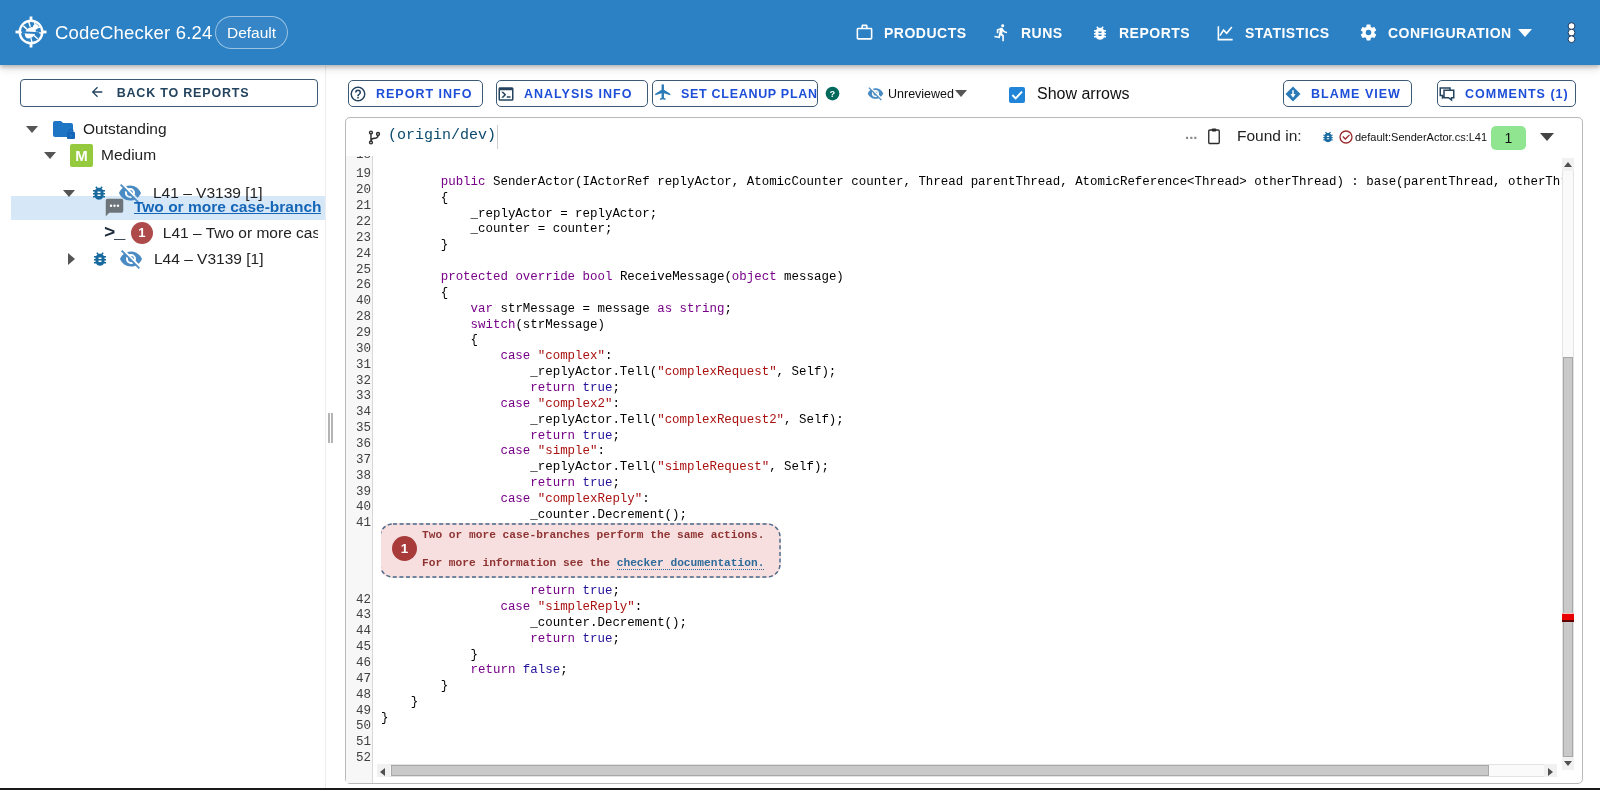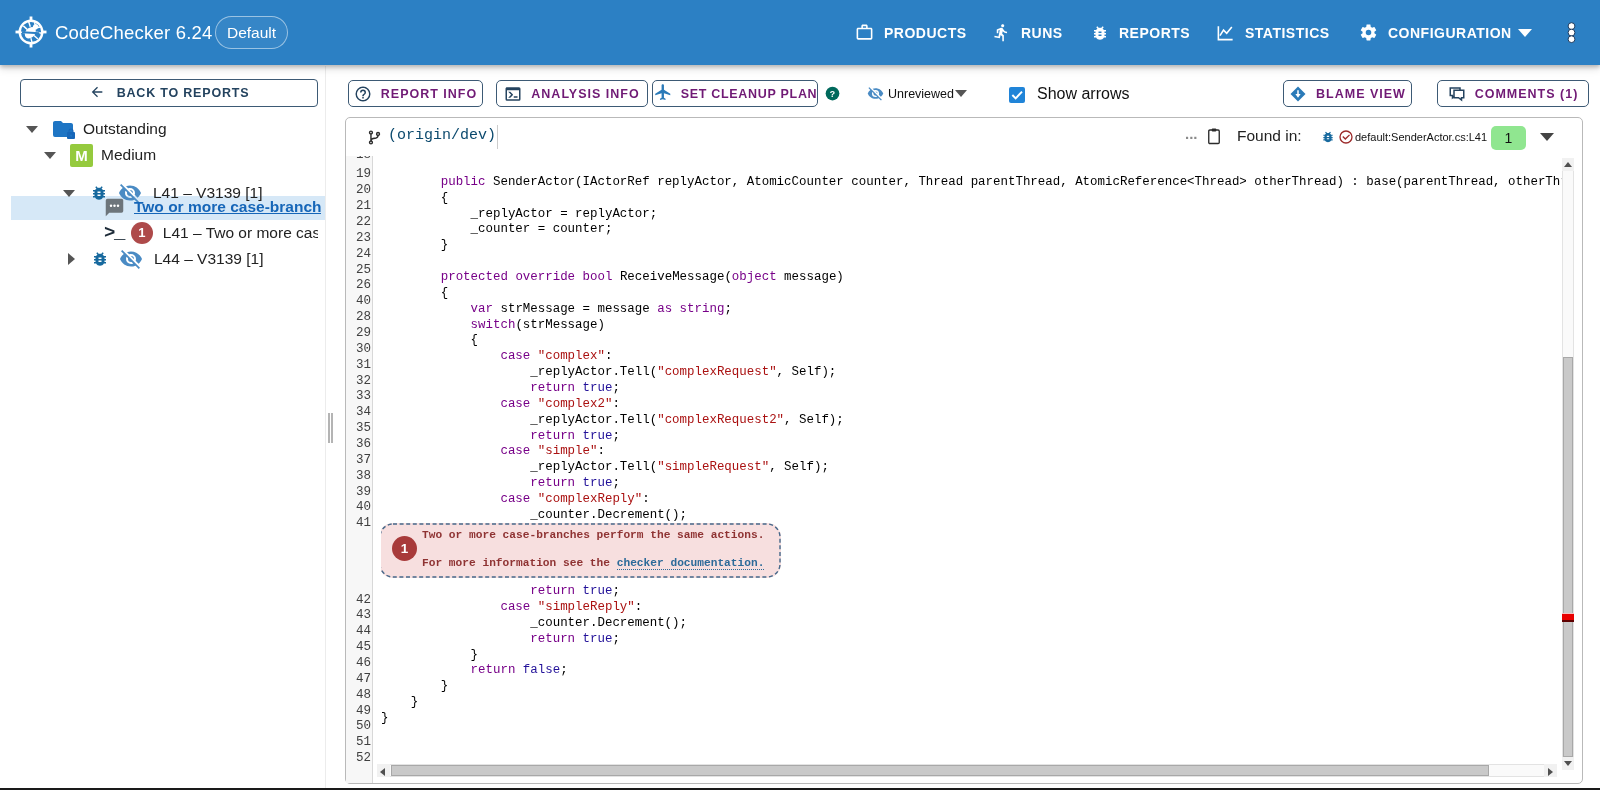--- a/index.html
+++ b/index.html
@@ -27,21 +27,21 @@
 #card { position:absolute; left:345px; top:117px; width:1238px; height:667px; border:1px solid #b9b9b9; border-radius:5px; background:#fff; }
 #vcsrow { position:absolute; left:345px; top:117px; width:1238px; height:40px; }
 
 
 #gutter { position:absolute; left:346px; top:155.5px; width:27px; height:627.5px; background:#f7f7f7; border-right:1px solid #d8d8d8; overflow:hidden; }
 #codepane { position:absolute; left:381px; top:155.5px; width:1181px; height:608.5px; overflow:hidden; }
 .cl { white-space:pre; font-family:"Liberation Mono", monospace; font-size:12.45px; line-height:15.86px; height:15.86px; color:#000; }
 .gl { white-space:pre; font-family:"Liberation Mono", monospace; font-size:12.5px; line-height:15.86px; height:15.86px; color:#404040; text-align:right; padding-right:1px; }
 .k { color:#708; } .s { color:#a11; } .at { color:#219; }
 #bubble { position:relative; margin:-1px 0 6.4px -2px; width:402px; height:55px; background:#f7dfdf; border-radius:14px; }
-.tbtn { position:absolute; top:80px; height:27px; border:1px solid #3d5a75; border-radius:5px; color:#701a75; font-size:12.5px; font-weight:bold; letter-spacing:1px; display:flex; align-items:center; justify-content:center; background:#fff; white-space:nowrap; }
+.tbtn { position:absolute; top:80px; height:27px; border:1px solid #3d5a75; border-radius:5px; color:#1d4ed8; font-size:12.5px; font-weight:bold; letter-spacing:1px; display:flex; align-items:center; justify-content:flex-start; background:#fff; white-space:nowrap; }
 .tbtn svg { margin-right:9px; flex-shrink:0; }
 
 
 #footline { position:absolute; left:0; top:788px; width:1600px; height:2px; background:#1a1a1a; }
 </style>
 </head>
 <body>
 <div id="header">
   <svg class="abs" style="left:14px;top:15px" width="34" height="34" viewBox="0 0 34 34">
     <g stroke="#fff" fill="none">
@@ -198,21 +198,21 @@
       <path fill="none" stroke="#fff" stroke-width="3" d="M5 12l5 5 9.5-10"></path>
     </svg></div>
 <div class="abs" style="left:1037px;top:85px;font-size:16px;color:#111;">Show arrows</div>
 <div class="tbtn" style="left:1283px;width:129px;">
   <svg width="18" height="18" viewBox="0 0 24 24" fill="#2a7ab8">
       <path d="M12 2L2 12l10 10 10-10L12 2z"></path>
       <path fill="#fff" d="M12 7l3.5 5H13v5h-2v-5H8.5L12 7z" transform="rotate(180 12 12)"></path>
     </svg>
   <span>BLAME VIEW</span>
 </div>
-<div class="tbtn" style="left:1437px;width:152px;">
+<div class="tbtn" style="left:1437px;width:139px;">
   <svg width="18" height="18" viewBox="0 0 24 24" fill="none" stroke="#24435f" stroke-width="2">
       <path d="M8 7h13v10h-3v3l-4-3H8V7z"></path>
       <path d="M16 7V4H3v10h3v3l2-2"></path>
     </svg>
   <span>COMMENTS (1)</span>
 </div>
 
 <div id="card"></div>
 <div id="vcsrow">
   <svg class="abs" style="left:21px;top:12px" width="17" height="17" viewBox="0 0 24 24" fill="#2b2b2b">

